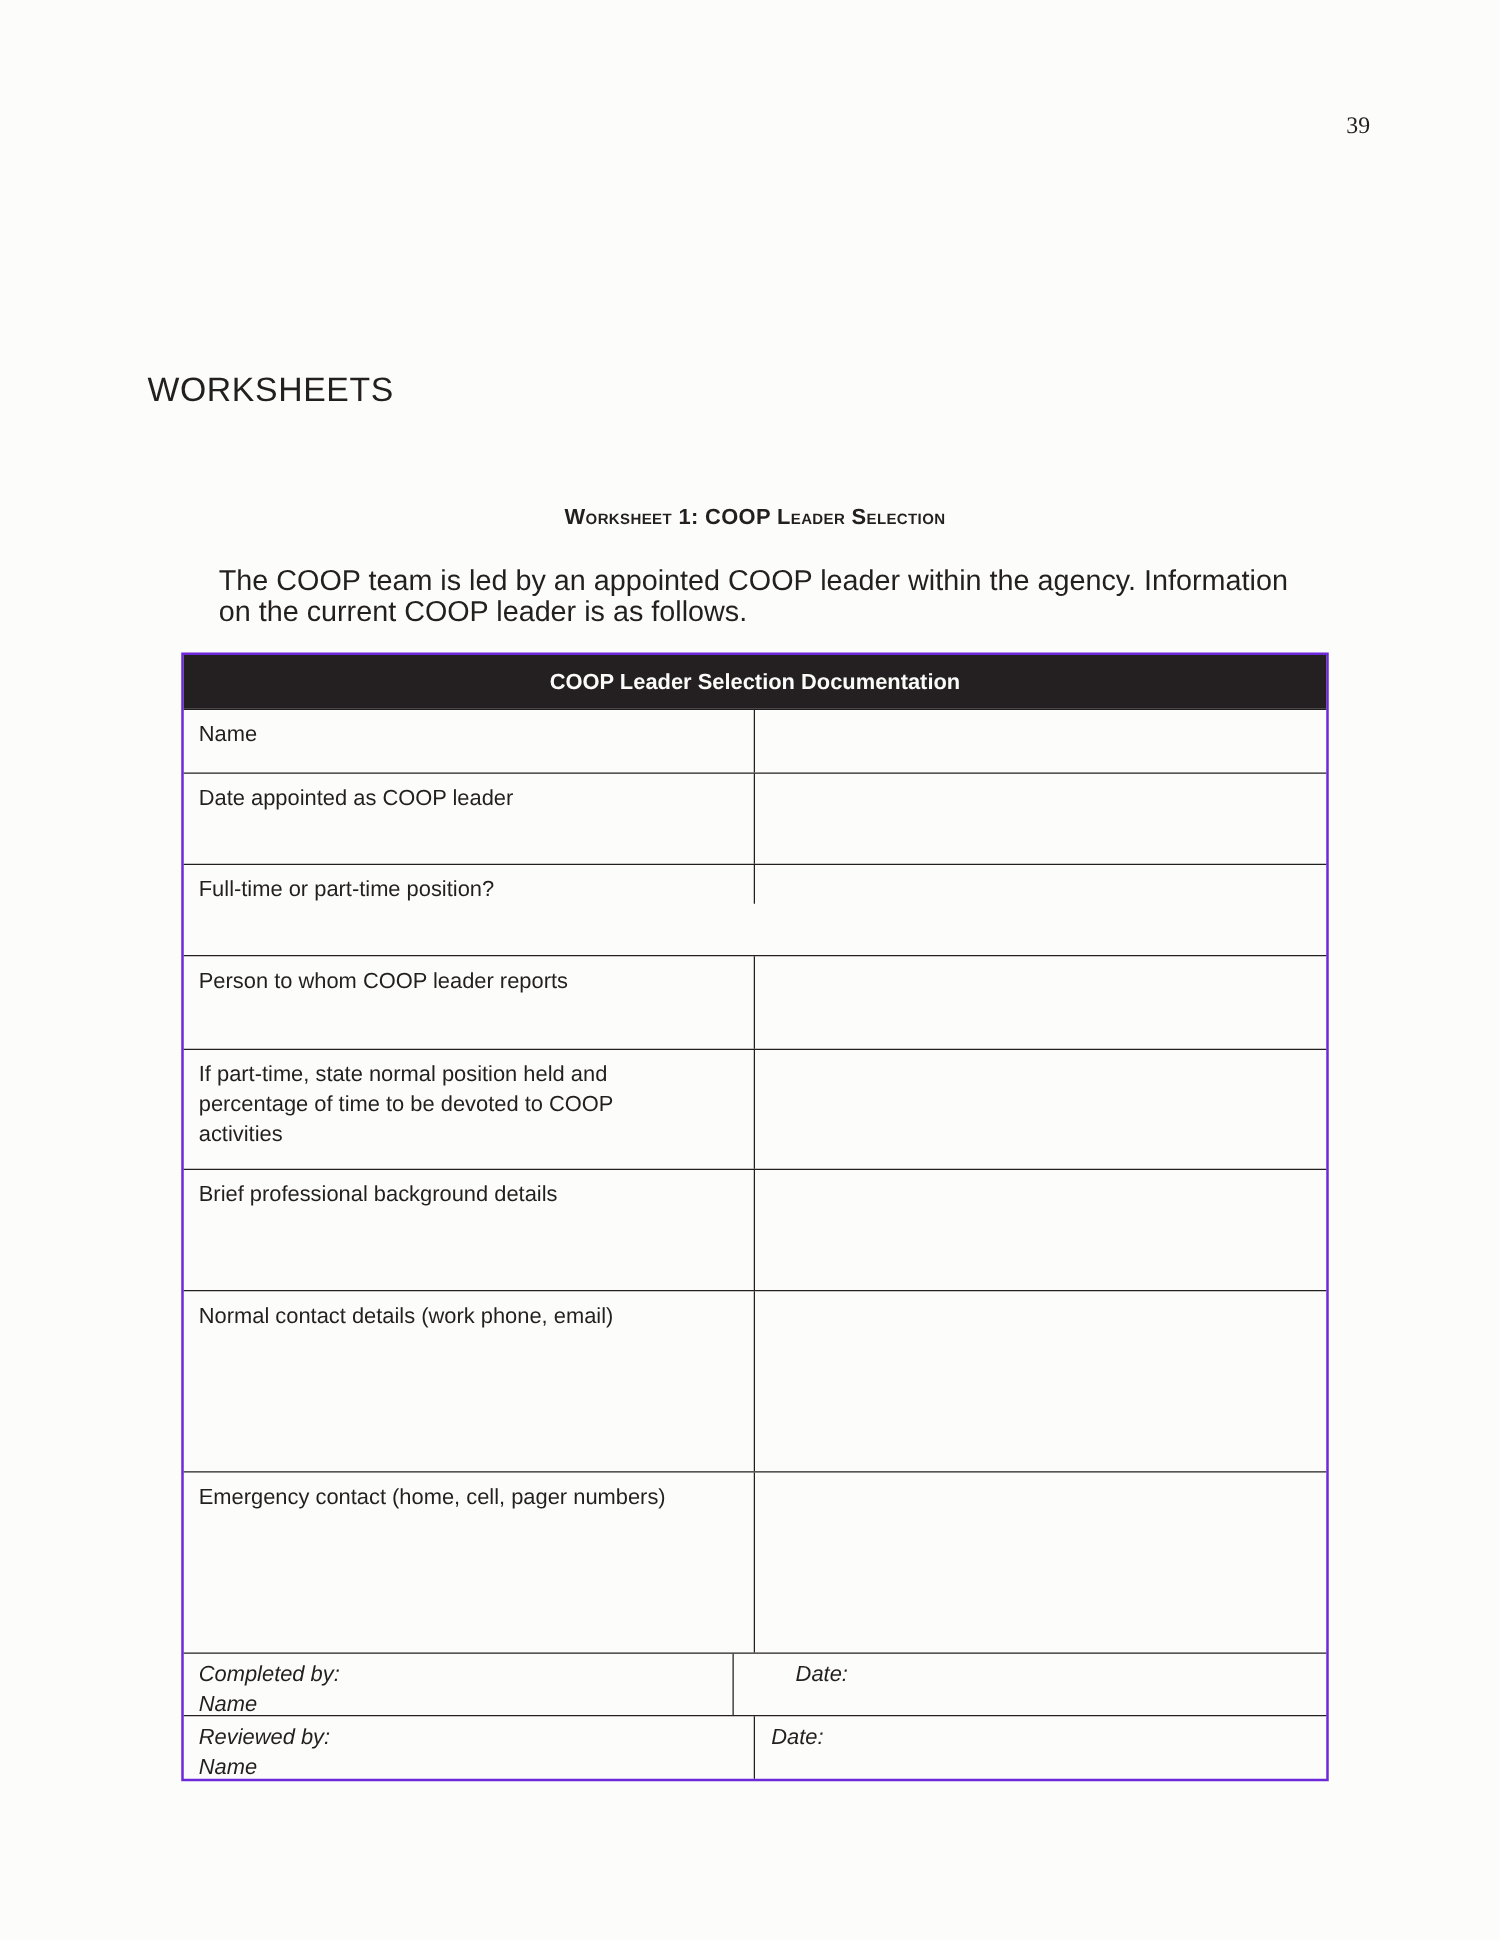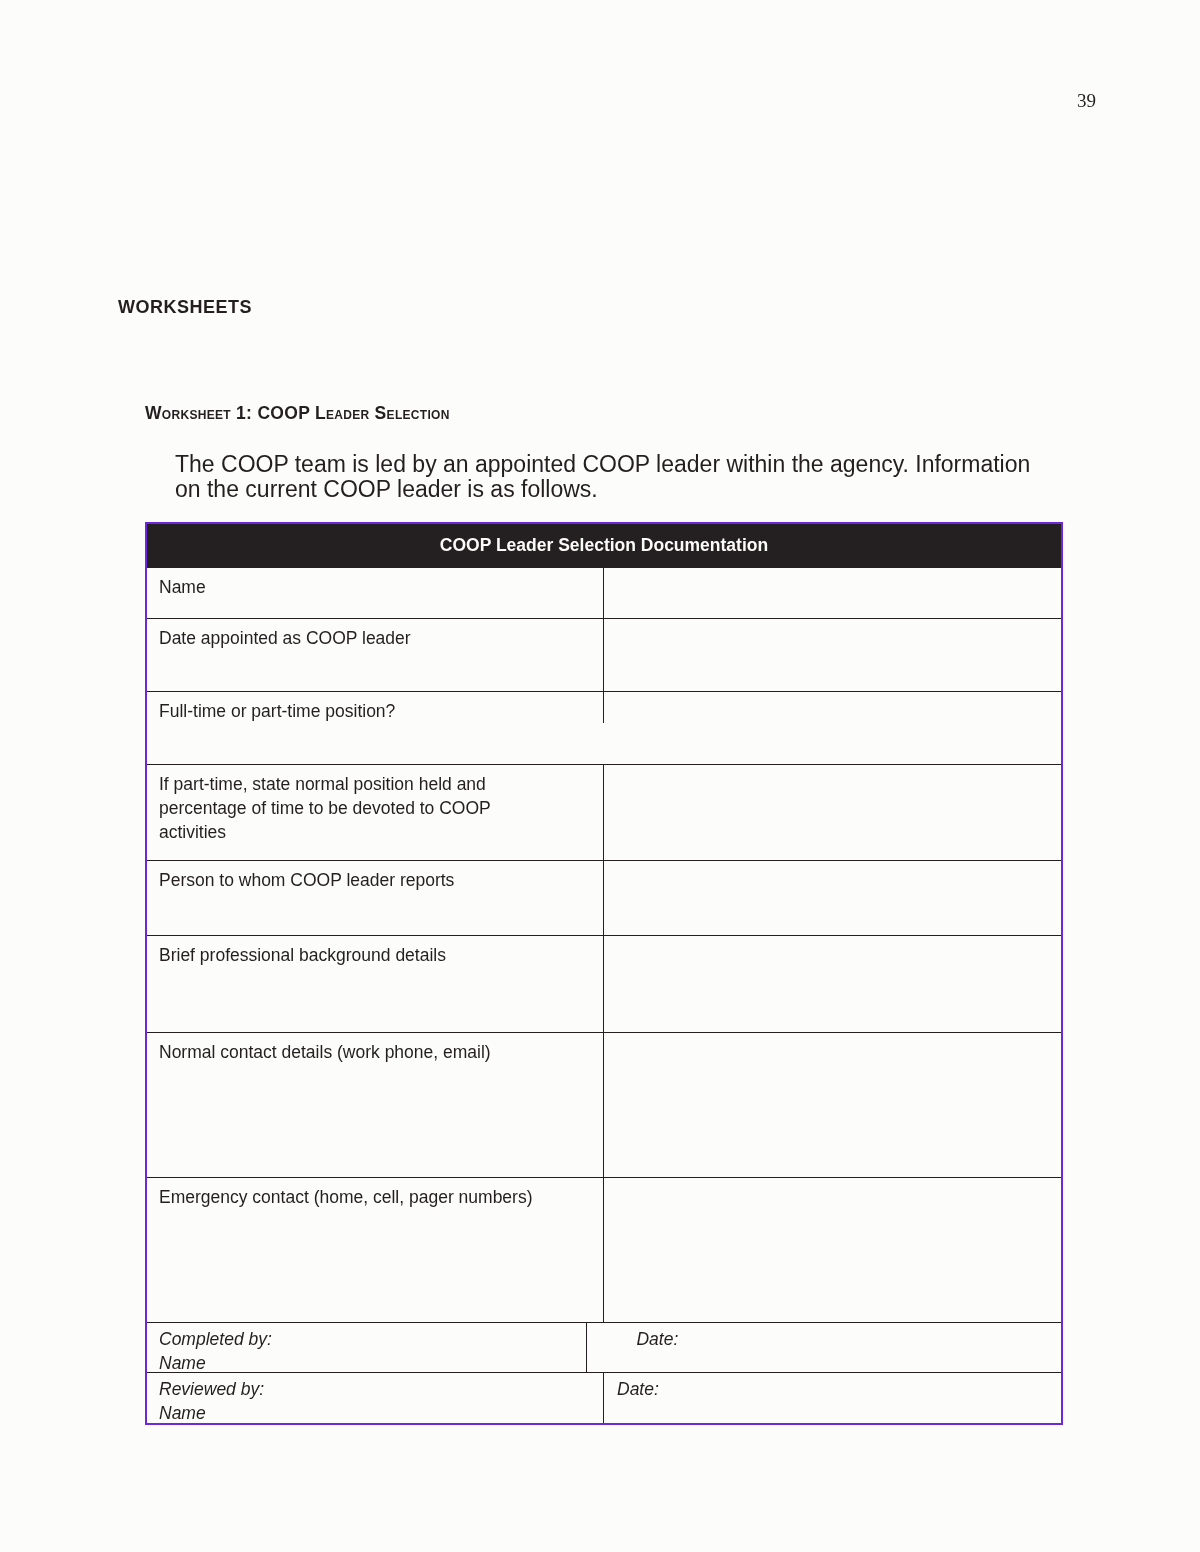--- a/index.html
+++ b/index.html
@@ -15,29 +15,30 @@
     position: absolute;
     top: 90px;
     right: 104px;
     font-family: "Liberation Serif", serif;
     font-size: 19px;
   }
   .doc-title {
     position: absolute;
     top: 297px;
     left: 118px;
-    font-size: 18px;
-    font-weight: bold;
+    font-size: 27px;
+    font-weight: normal;
     letter-spacing: 0.5px;
   }
   .worksheet-subtitle {
     position: absolute;
     top: 403px;
     left: 145px;
     width: 918px;
+    text-align: center;
     font-size: 17.5px;
     font-weight: bold;
     font-variant: small-caps;
     letter-spacing: 0.3px;
   }
   .intro {
     position: absolute;
     top: 452px;
     left: 175px;
     width: 880px;
@@ -113,27 +114,27 @@
   <div class="row r2">
     <div class="c1"><span>Date appointed as COOP leader</span></div>
     <div class="c2"></div>
   </div>
 
   <div class="row r3">
     <div class="c1"><span>Full-time or part-time position?</span></div>
     <div class="c2"></div>
   </div>
 
-  <div class="row r4">
-    <div class="c1"><span>If part-time, state normal position held and percentage of time to be devoted to COOP activities</span></div>
+  <div class="row r5">
+    <div class="c1"><span>Person to whom COOP leader reports</span></div>
     <div class="c2"></div>
   </div>
 
-  <div class="row r5">
-    <div class="c1"><span>Person to whom COOP leader reports</span></div>
+  <div class="row r4">
+    <div class="c1"><span>If part-time, state normal position held and percentage of time to be devoted to COOP activities</span></div>
     <div class="c2"></div>
   </div>
 
   <div class="row r6">
     <div class="c1"><span>Brief professional background details</span></div>
     <div class="c2"></div>
   </div>
 
   <div class="row r7">
     <div class="c1"><span>Normal contact details (work phone, email)</span></div>

